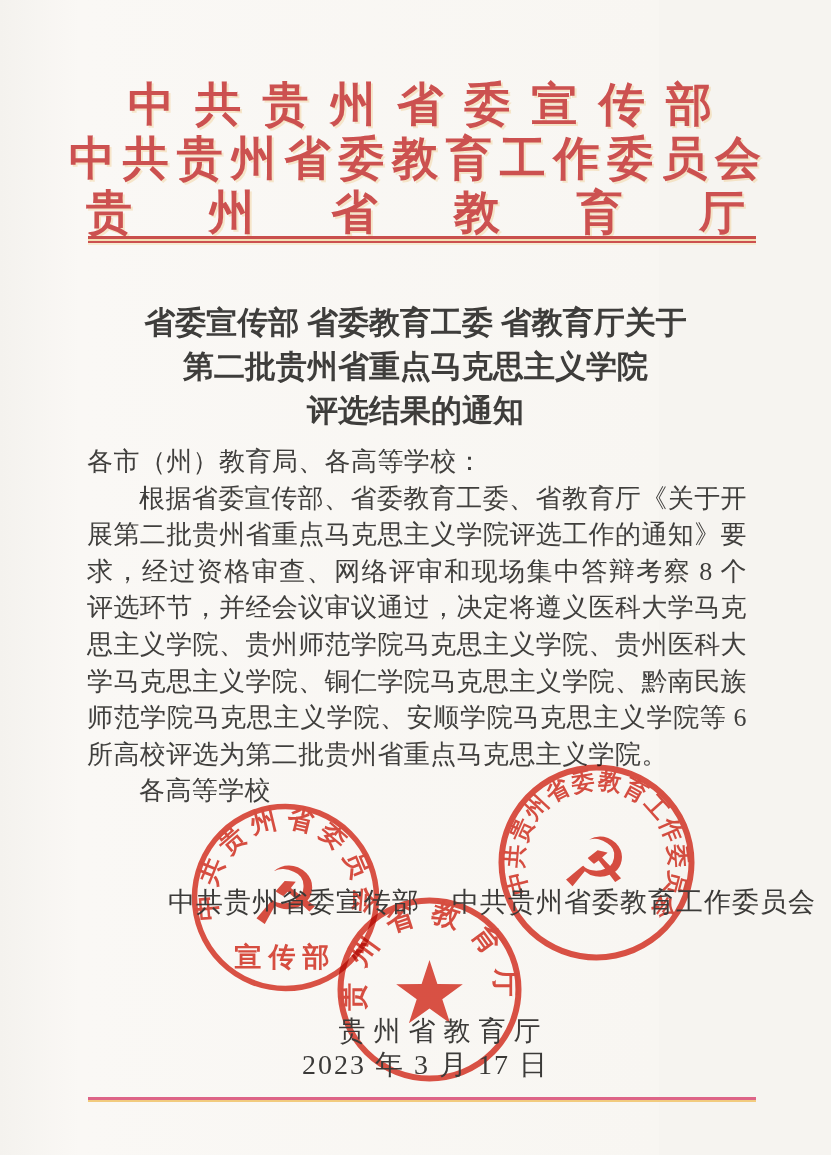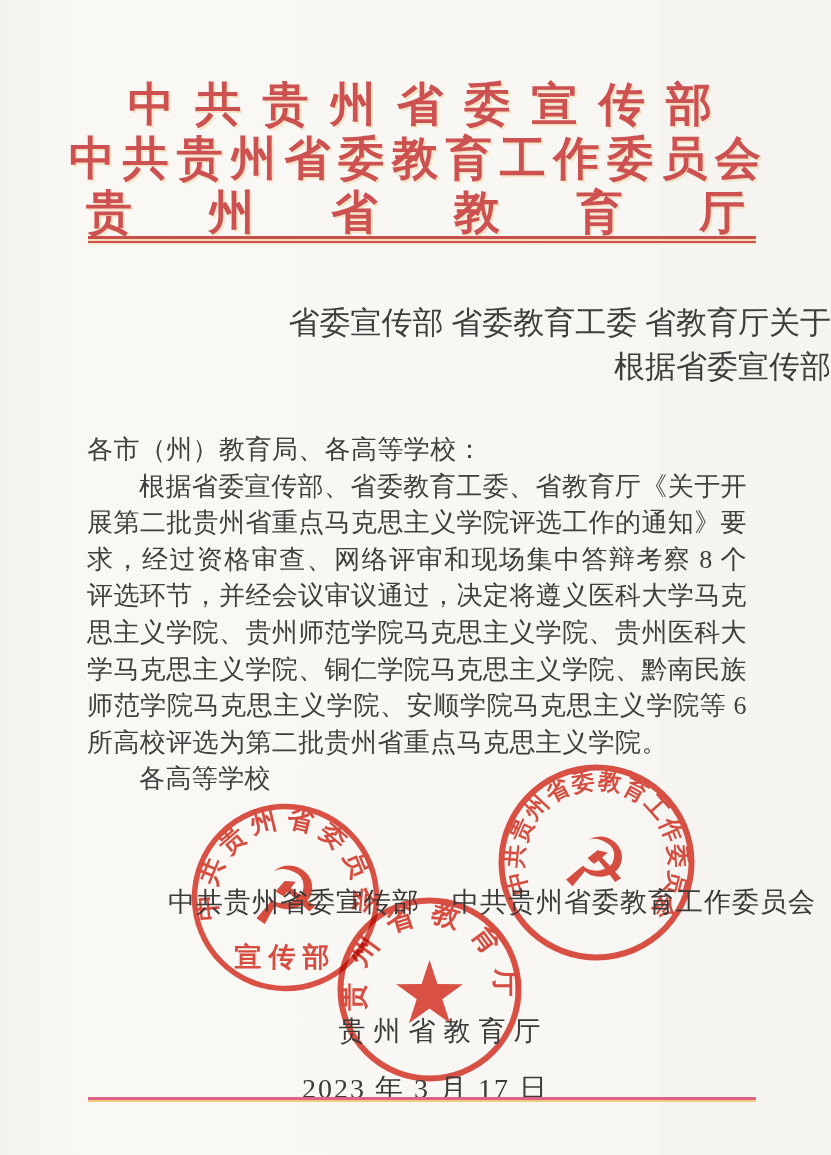--- a/index.html
+++ b/index.html
@@ -37,31 +37,31 @@
       #c94f4d 0px, #c94f4d 3px,
       #f3dfb2 3px, #f3dfb2 5px,
       #cc5150 5px, #cc5150 7px,
       #f7ecd2 7px, #f7ecd2 9px);
   }
 
   
   .doc-title {
     position: absolute;
     top: 301px; left: 0; width: 831px;
-    text-align: right;
+    text-align: center;
     color: #3e3d3b;
-    font-weight: normal;
+    font-weight: bold;
     font-size: 31px;
     line-height: 44px;
   }
 
   
   .doc-body {
     position: absolute;
-    top: 432px; left: 87px; width: 660px;
+    top: 444px; left: 87px; width: 660px;
     color: #403f3d;
     font-size: 26px;
     letter-spacing: 0.4px;
     line-height: 36.6px;
     text-align: justify;
   }
   .doc-body p { margin: 0; }
   .para, .closing { text-indent: 2em; }
 
   
@@ -80,42 +80,43 @@
   .sig {
     position: absolute;
     color: #3b3a38;
     font-size: 27px;
     letter-spacing: 1px;
     white-space: nowrap;
   }
   .sig-left  { top: 884px; left: 168px; }
   .sig-right { top: 884px; left: 452px; }
   .sig-org   { top: 1013px; left: 0; width: 831px; text-align: center; padding-left: 56px; box-sizing: border-box; letter-spacing: 8px; }
-  .sig-date  { top: 1070px; left: 0; width: 831px; text-align: center; padding-left: 20px; box-sizing: border-box; font-size: 28px; letter-spacing: 2px; }
+  .sig-date  { top: 1046px; left: 0; width: 831px; text-align: center; padding-left: 20px; box-sizing: border-box; font-size: 28px; letter-spacing: 2px; }
 
   
   .bottom-rule {
     position: absolute;
     top: 1097px; left: 88px; width: 668px; height: 5px;
     background: linear-gradient(#dd6487 0px, #dd6487 3px, #f2cb7e 3px, #f2cb7e 5px);
   }
 </style>
 </head>
 <body>
 
 <div class="page">
 
   <div class="lh-line lh1">中共贵州省委宣传部</div>
   <div class="lh-line lh2">中共贵州省委教育工作委员会</div>
   <div class="lh-line lh3">贵州省教育厅</div>
   <div class="lh-rule"></div>
 
   <div class="doc-title">
     <div>省委宣传部 省委教育工委 省教育厅关于</div>
-    <div>根据省委宣传部</div>
+    <div>第二批贵州省重点马克思主义学院</div>
+    <div>评选结果的通知</div>
   </div>
 
   <div class="doc-body">
     <p class="salutation">各市（州）教育局、各高等学校：</p>
     <p class="para">根据省委宣传部、省委教育工委、省教育厅《关于开展第二批贵州省重点马克思主义学院评选工作的通知》要求，经过资格审查、网络评审和现场集中答辩考察 8 个评选环节，并经会议审议通过，决定将遵义医科大学马克思主义学院、贵州师范学院马克思主义学院、贵州医科大学马克思主义学院、铜仁学院马克思主义学院、黔南民族师范学院马克思主义学院、安顺学院马克思主义学院等 6 所高校评选为第二批贵州省重点马克思主义学院。</p>
     <p class="closing">各高等学校</p>
   </div>
 
   <svg class="seal" style="top:800px; left:188px;" width="195" height="195" viewBox="0 0 195 195">
     <defs>

